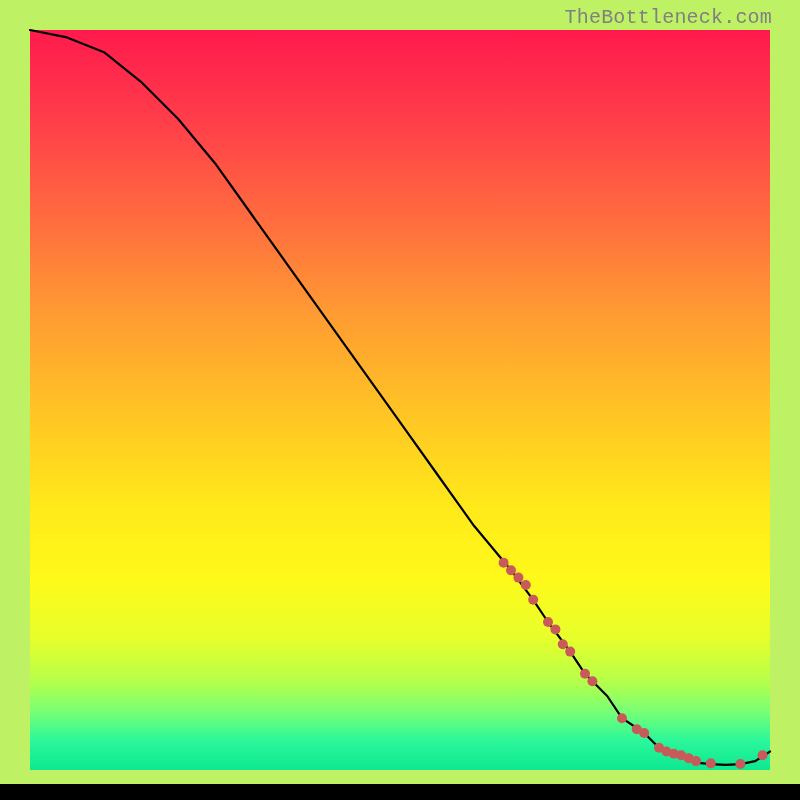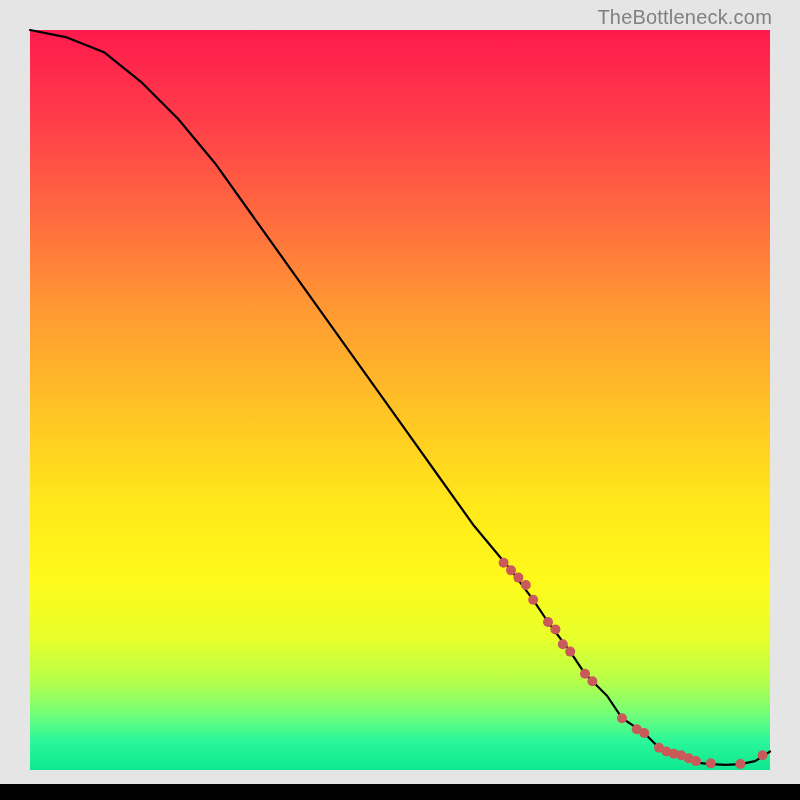--- a/index.html
+++ b/index.html
@@ -8,21 +8,22 @@
     width: 800px;
     height: 800px;
     background: #000;
     font-family: Arial, Helvetica, sans-serif;
     overflow: hidden;
   }
   .frame {
     position: relative;
     width: 800px;
     height: 784px;
-    background: #e5e5e5;
+    background: #bef264;
+    font-family: Liberation Mono, monospace;
   }
   .plot-area {
     position: absolute;
     left: 30px;
     top: 30px;
     width: 740px;
     height: 740px;
     
     background: linear-gradient(to bottom,
       #ff1a4d 0%,

